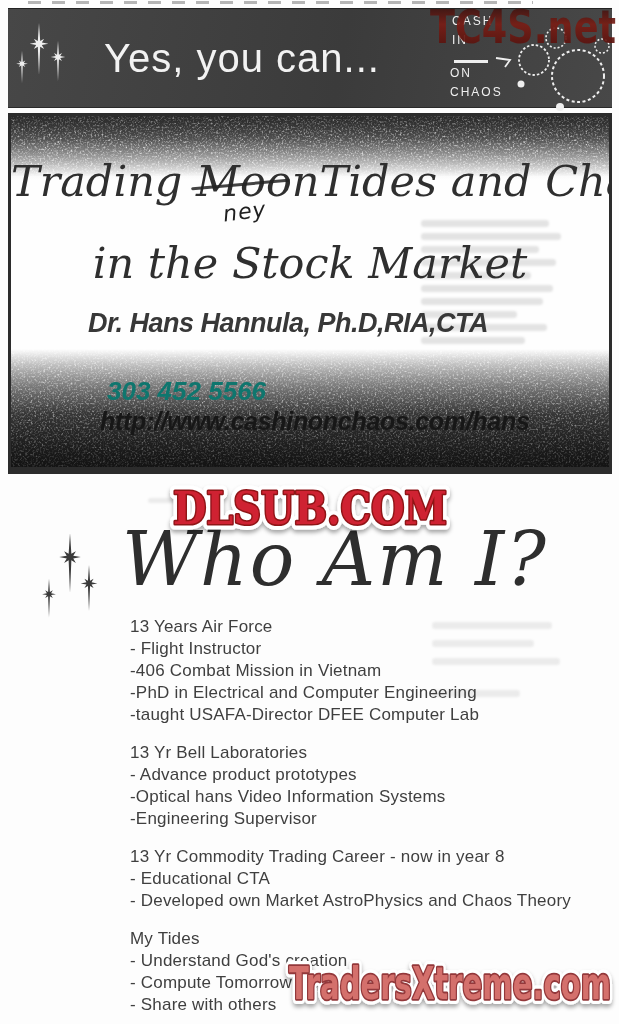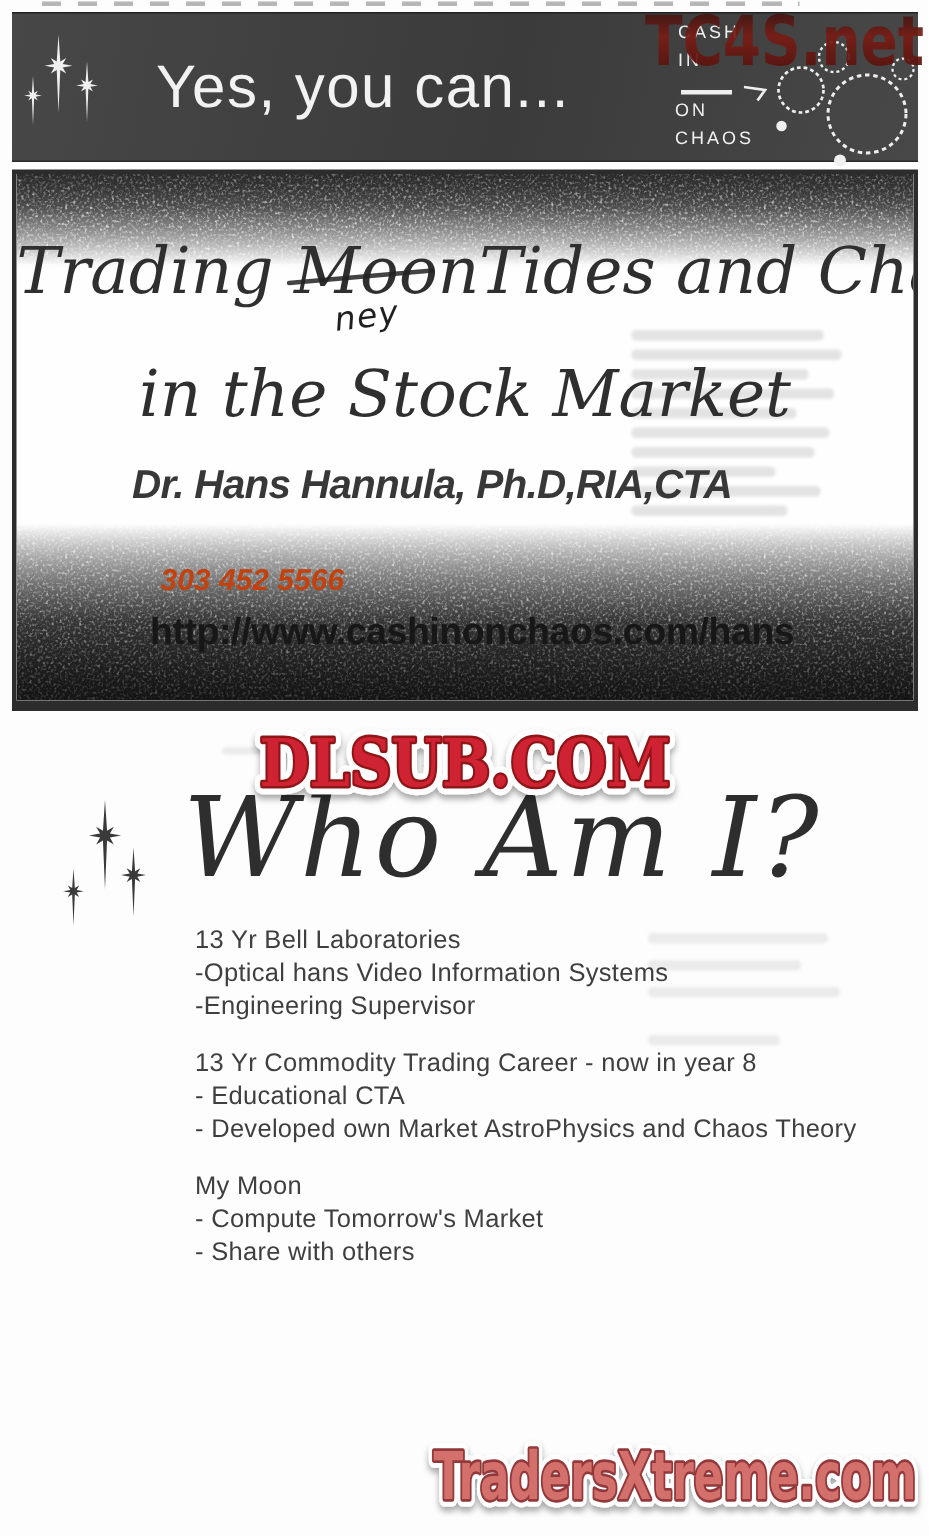--- a/index.html
+++ b/index.html
@@ -50,23 +50,23 @@
   .title-l2{position:absolute;left:0;top:122px;width:100%;text-align:center;font-size:43px;
     white-space:nowrap;z-index:3;}
   .struck{position:relative;display:inline-block;}
   .struck::after{content:"";position:absolute;left:-4%;right:24%;top:54%;height:3px;background:#222;
     transform:rotate(-5deg);border-radius:2px;opacity:.85;}
   .annot{position:absolute;left:22%;top:86%;font-family:"DejaVu Sans",sans-serif;font-style:italic;
     font-size:22px;color:#1f1f1f;transform:rotate(-7deg);letter-spacing:1px;}
   .byline{position:absolute;left:0;top:192px;width:100%;text-align:center;padding-right:44px;
     box-sizing:border-box;font-weight:700;font-style:italic;font-size:27px;color:#383838;
     letter-spacing:-.5px;z-index:3;}
-  .phone{position:absolute;left:96px;top:260px;font-weight:700;font-style:italic;font-size:20px;
-    color:#c2410c;z-index:3;}
-  .url{position:absolute;left:89px;top:291px;font-weight:700;font-size:25px;
+  .phone{position:absolute;left:96px;top:260px;font-weight:700;font-style:italic;font-size:26px;
+    color:#0f766e;z-index:3;}
+  .url{position:absolute;left:89px;top:291px;font-weight:700;font-style:italic;font-size:25px;
     color:#171717;z-index:3;letter-spacing:-.3px;}
 
   
   .ghost-line{position:absolute;height:7px;background:#b9b9b9;opacity:.38;border-radius:3px;
     filter:blur(1.2px);}
   .ghost-faint{opacity:.26;}
 
   
   .whoami-heading{position:absolute;left:122px;top:516px;font-family:"DejaVu Serif",serif;
     font-style:italic;font-size:74px;color:#2e2e2e;letter-spacing:2px;white-space:nowrap;z-index:5;}
@@ -188,31 +188,40 @@
   <div class="whoami-heading">Who Am I?</div>
 
   <div class="ghost-line ghost-faint" style="left:432px;top:622px;width:120px"></div>
   <div class="ghost-line ghost-faint" style="left:432px;top:640px;width:102px"></div>
   <div class="ghost-line ghost-faint" style="left:432px;top:658px;width:128px"></div>
   <div class="ghost-line ghost-faint" style="left:432px;top:690px;width:88px"></div>
   <div class="ghost-line ghost-faint" style="left:148px;top:498px;width:70px;height:5px"></div>
 
   <div class="bio">
       <div class="bio-group">
+        <div class="bio-line">13 Years Air Force</div>
+        <div class="bio-line">- Flight Instructor</div>
+        <div class="bio-line">-406 Combat Mission in Vietnam</div>
+        <div class="bio-line">-PhD in Electrical and Computer Engineering</div>
+        <div class="bio-line">-taught USAFA-Director DFEE Computer Lab</div>
+      </div>
+      <div class="bio-group">
         <div class="bio-line">13 Yr Bell Laboratories</div>
+        <div class="bio-line">- Advance product prototypes</div>
         <div class="bio-line">-Optical hans Video Information Systems</div>
         <div class="bio-line">-Engineering Supervisor</div>
       </div>
       <div class="bio-group">
         <div class="bio-line">13 Yr Commodity Trading Career - now in year 8</div>
         <div class="bio-line">- Educational CTA</div>
         <div class="bio-line">- Developed own Market AstroPhysics and Chaos Theory</div>
       </div>
       <div class="bio-group">
-        <div class="bio-line">My Moon</div>
+        <div class="bio-line">My Tides</div>
+        <div class="bio-line">- Understand God's creation</div>
         <div class="bio-line">- Compute Tomorrow's Market</div>
         <div class="bio-line">- Share with others</div>
       </div>
     </div>
 
   <svg class="wm-traders" width="340" height="62">
     <g filter="url(#wmshadow)">
       <text x="170" y="45" text-anchor="middle" font-family="DejaVu Sans, sans-serif" font-weight="bold" font-size="44" textLength="322" lengthAdjust="spacingAndGlyphs" fill="#ffffff" stroke="#ffffff" stroke-width="10" paint-order="stroke" stroke-linejoin="round">TradersXtreme.com</text>
       <text x="170" y="45" text-anchor="middle" font-family="DejaVu Sans, sans-serif" font-weight="bold" font-size="44" textLength="322" lengthAdjust="spacingAndGlyphs" fill="#d4706c" stroke="#93383a" stroke-width="3.6" paint-order="stroke" stroke-linejoin="round">TradersXtreme.com</text>
     </g>

